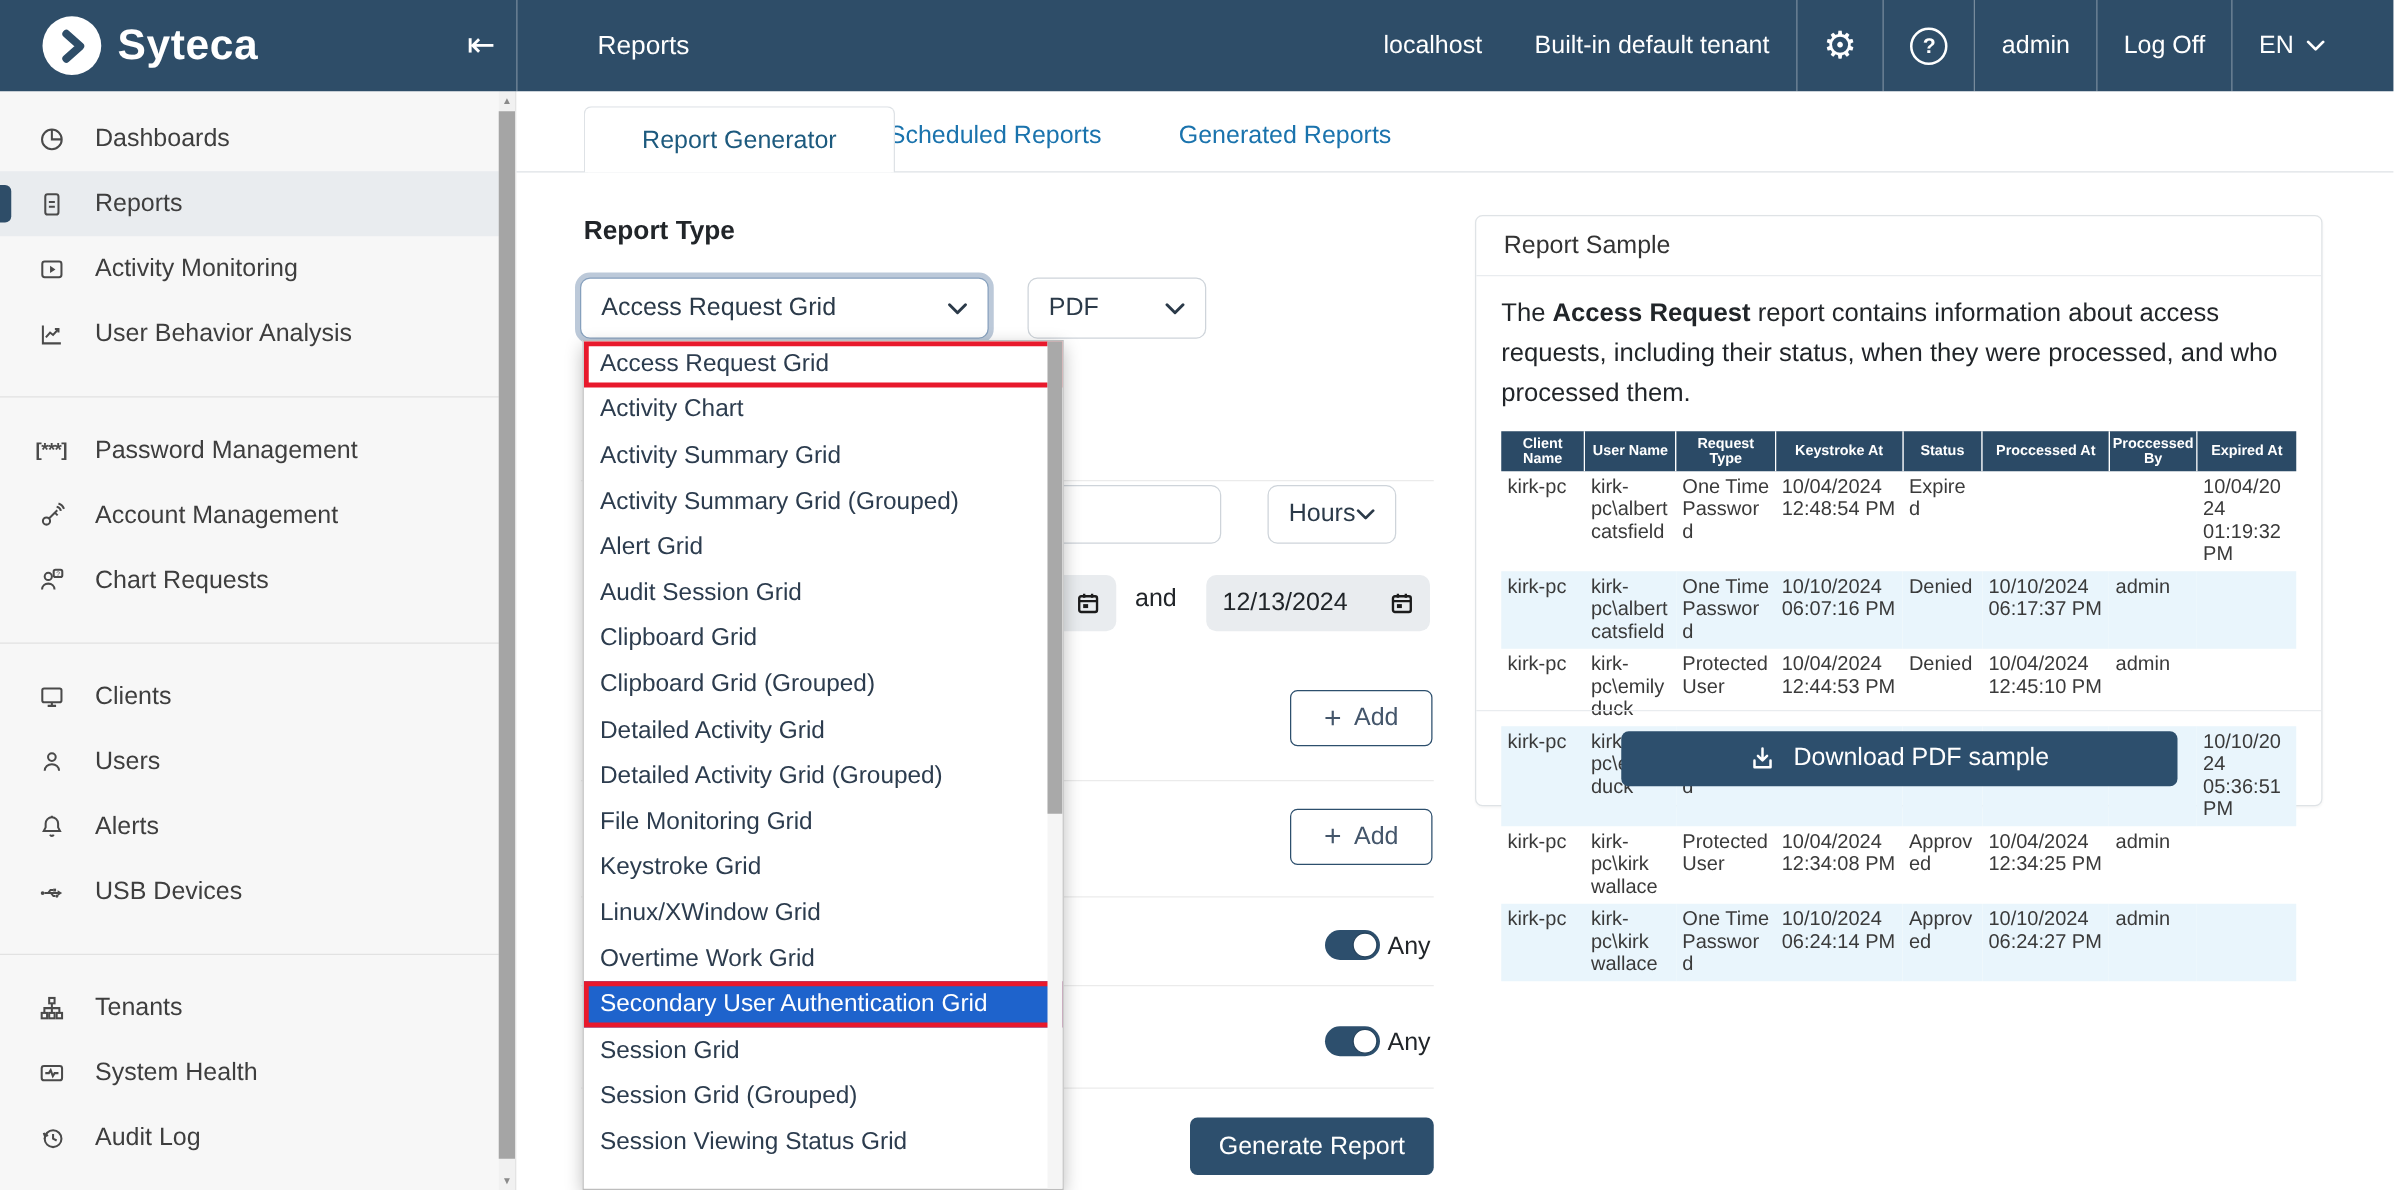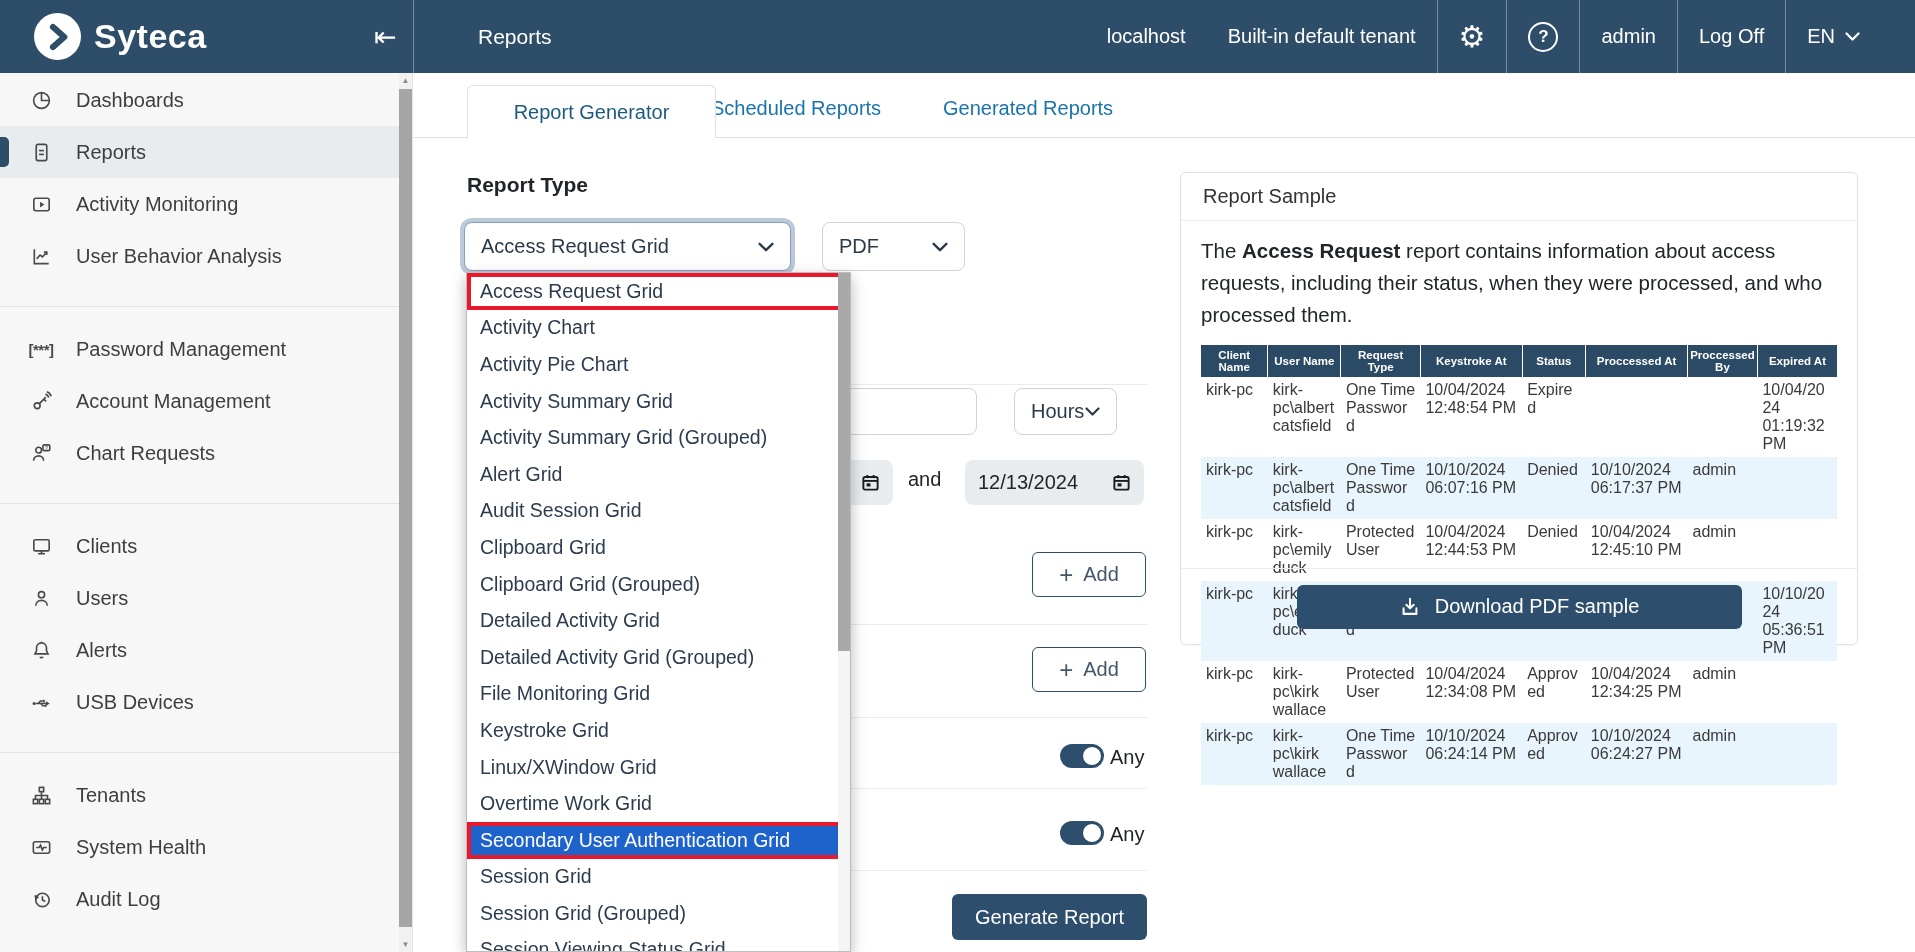--- a/index.html
+++ b/index.html
@@ -22,21 +22,21 @@
   .tb-item { display:flex; align-items:center; padding:0 21px; color:#fff; font-size:20px; white-space:nowrap; }
   .tb-divider { width:1px; height:73px; background:rgba(255,255,255,.35); }
   .gear-glyph { font-size:30px; font-family:"DejaVu Sans",sans-serif; line-height:1; }
   .help-circle { width:30px; height:30px; border:2.4px solid #fff; border-radius:50%;
     display:flex; align-items:center; justify-content:center; font-size:17px; font-weight:700; }
   .lang-chev { margin-left:10px; display:flex; align-items:center; }
 
   
   #sidebar { position:absolute; left:0; top:73px; width:413px; height:879px; background:#f7f7f7;
     border-right:1px solid #e4e4e4; z-index:2; }
-  #sidebar-groups { padding-top:1px; }
+  #sidebar-groups { padding-top:12px; }
   .nav-item { position:relative; height:52px; display:flex; align-items:center; padding-left:28px; cursor:pointer; }
   .nav-item.active { background:#e9ecef; }
   .nav-item.active::before { content:""; position:absolute; left:0; top:11px; width:9px; height:30px;
     background:#2e4d68; border-radius:0 5px 5px 0; }
   .nav-icon { width:26px; height:24px; display:flex; align-items:center; justify-content:center; color:#4a4a4a; }
   .nav-icon svg { stroke:#4a4a4a; }
   .nav-label { margin-left:22px; font-size:20px; color:#3e3e3e; }
   .pw-icon { font-size:15px; font-weight:700; color:#4a4a4a; letter-spacing:-.5px; }
   .side-divider { height:1px; background:#e2e2e2; margin:24px 0 16px 0; }
   #side-scroll { position:absolute; right:0; top:0; width:13px; height:879px; background:#f1f1f1; }
@@ -382,21 +382,20 @@
     <span>PDF</span>
     <svg width="16" height="10" viewBox="0 0 15 9">
         <polyline points="1.5,1.5 7.5,7.5 13.5,1.5" fill="none" stroke="#2b3a49" stroke-width="2.2" stroke-linecap="round" stroke-linejoin="round"></polyline>
       </svg>
   </div>
 
   <div id="dropdown">
     <div id="dd-items">
         <div class="dd-item outline">Access Request Grid</div>
         <div class="dd-item">Activity Chart</div>
-        <div class="dd-item">Activity Pie Chart</div>
         <div class="dd-item">Activity Summary Grid</div>
         <div class="dd-item">Activity Summary Grid (Grouped)</div>
         <div class="dd-item">Alert Grid</div>
         <div class="dd-item">Audit Session Grid</div>
         <div class="dd-item">Clipboard Grid</div>
         <div class="dd-item">Clipboard Grid (Grouped)</div>
         <div class="dd-item">Detailed Activity Grid</div>
         <div class="dd-item">Detailed Activity Grid (Grouped)</div>
         <div class="dd-item">File Monitoring Grid</div>
         <div class="dd-item">Keystroke Grid</div>

